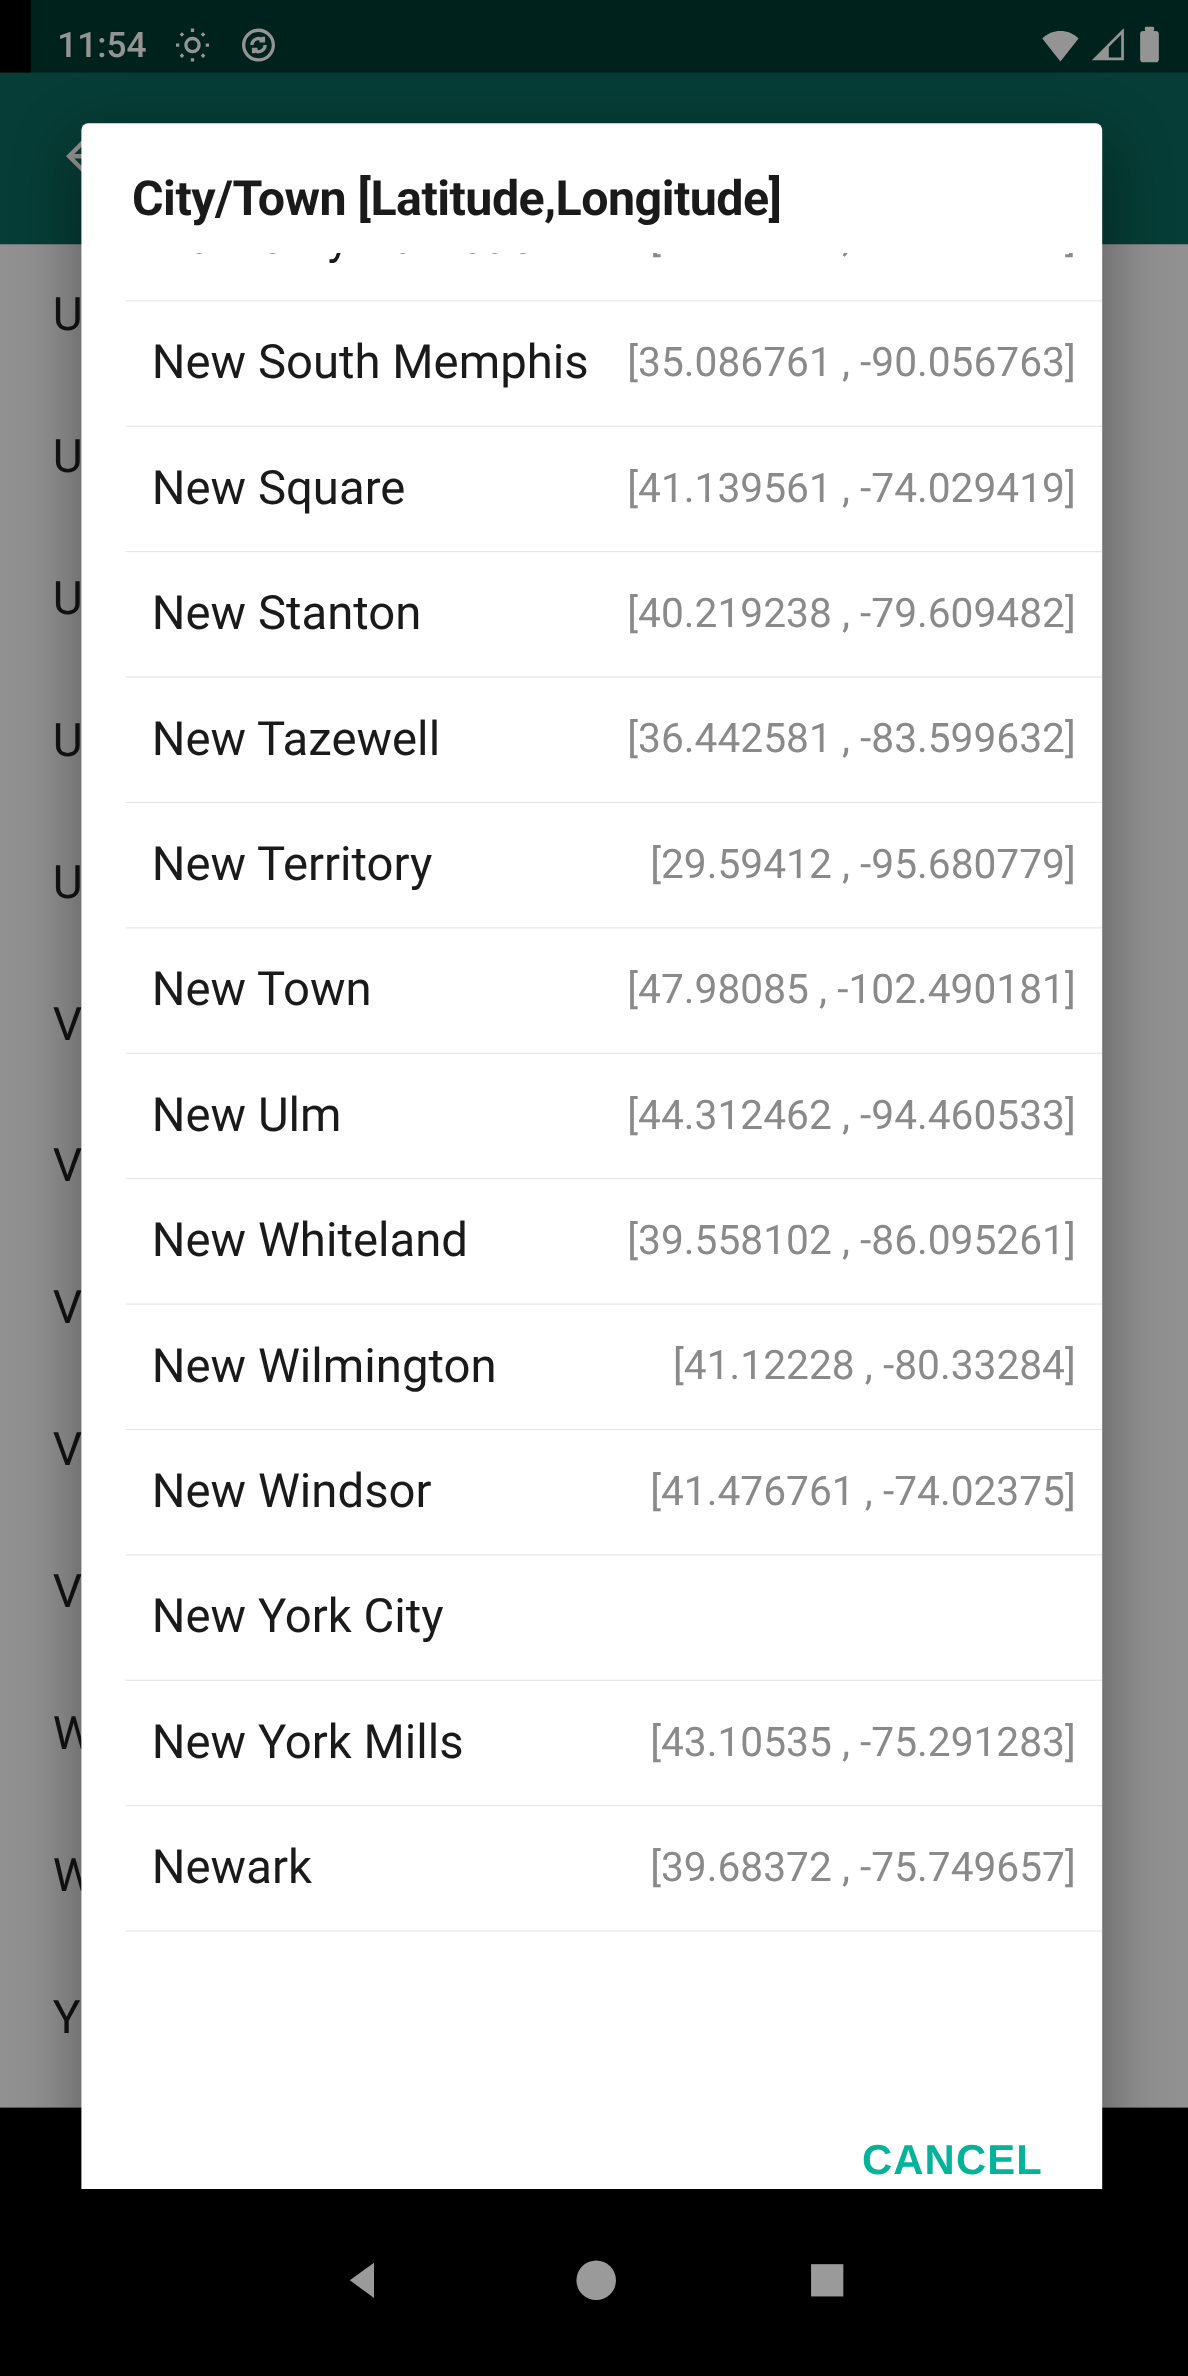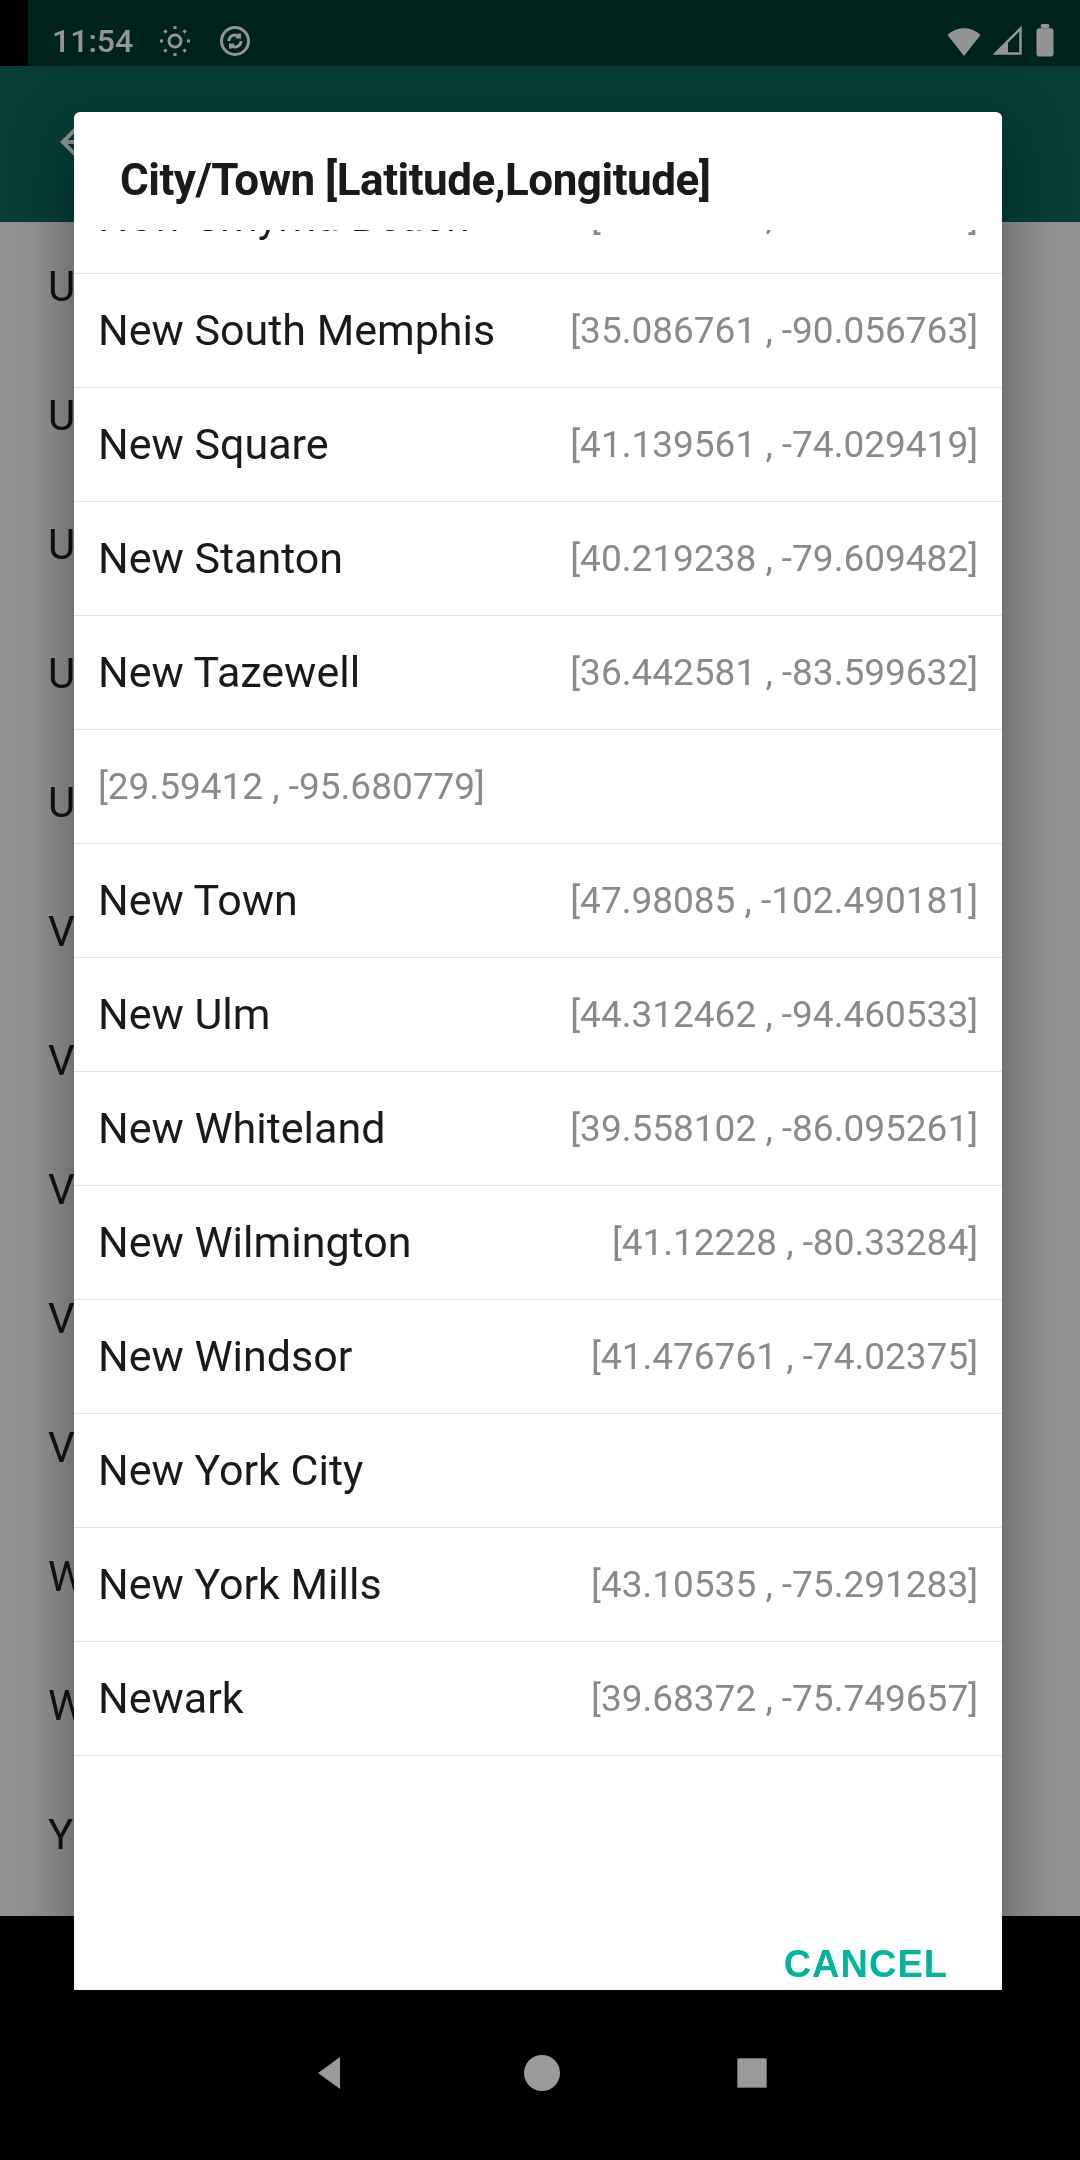--- a/index.html
+++ b/index.html
@@ -51,20 +51,21 @@
     overflow: hidden;
   }
   .dialog-title {
     padding: 42px 46px 24px 46px;
     font-size: 44px; font-weight: 700; color: #1a1a1a;
     letter-spacing: -0.5px;
   }
   .dialog-list {
     flex: 1; overflow: hidden;
     position: relative;
+    margin-left: 40px;
   }
   .dialog-list-inner {
     position: absolute; left:0; right:0; top:-70px;
   }
   .city-row {
     display: flex; align-items: center; justify-content: space-between;
     min-height: 114px;
     padding: 26px 24px;
     border-bottom: 1px solid #e4e4e4;
     gap: 20px;
@@ -181,20 +182,21 @@
         </div>
         <div class="city-row">
           <div class="city-name">New Stanton</div>
           <div class="city-coords">[40.219238 , -79.609482]</div>
         </div>
         <div class="city-row">
           <div class="city-name">New Tazewell</div>
           <div class="city-coords">[36.442581 , -83.599632]</div>
         </div>
         <div class="city-row">
+          <div class="city-name">New Territory</div>
           <div class="city-coords">[29.59412 , -95.680779]</div>
         </div>
         <div class="city-row">
           <div class="city-name">New Town</div>
           <div class="city-coords">[47.98085 , -102.490181]</div>
         </div>
         <div class="city-row">
           <div class="city-name">New Ulm</div>
           <div class="city-coords">[44.312462 , -94.460533]</div>
         </div>

